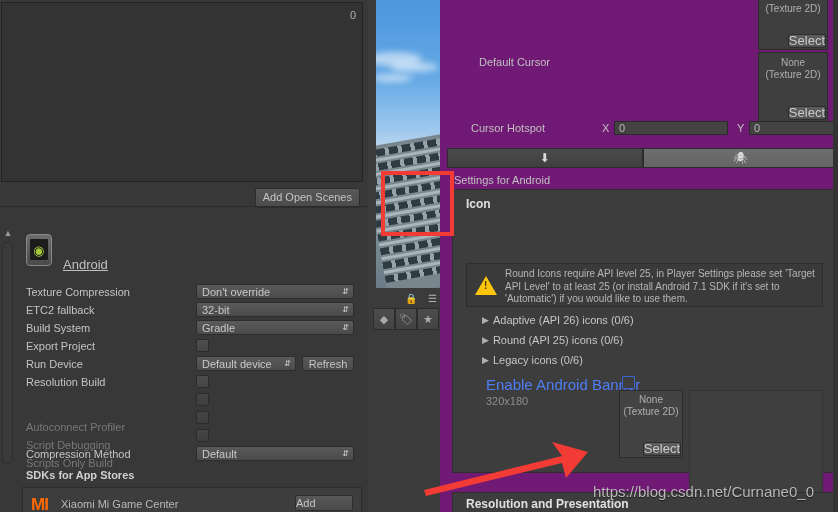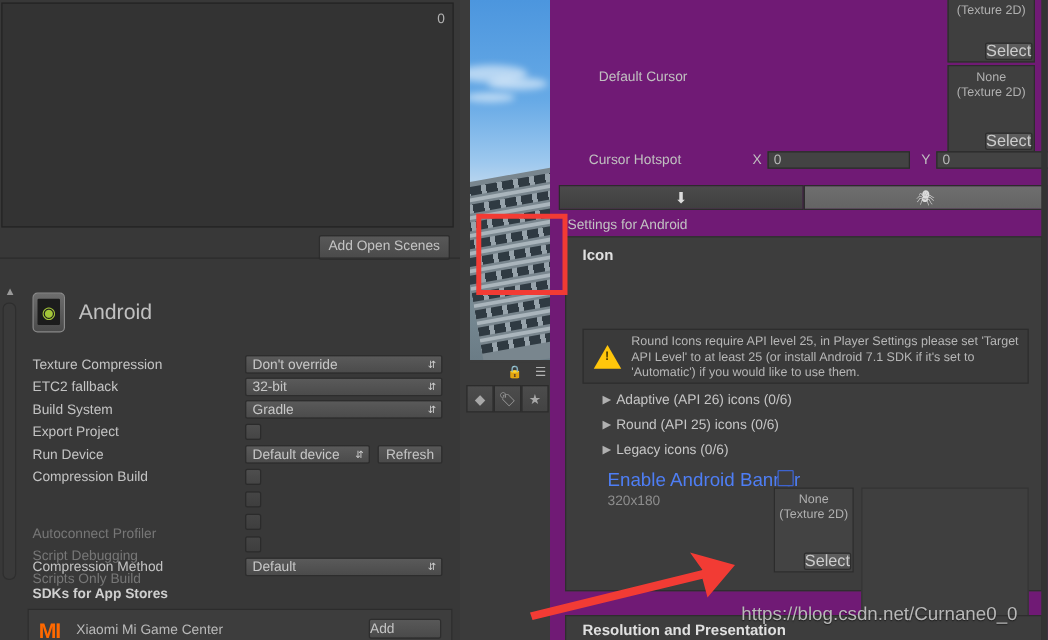--- a/index.html
+++ b/index.html
@@ -54,22 +54,22 @@
   #platform-icon .screen {
     position: absolute; left: 3px; top: 4px; right: 3px; bottom: 5px;
     background: #1c1c1c; border-radius: 1px;
   }
   #droid {
     position: absolute; left: 50%; top: 50%;
     transform: translate(-50%,-50%);
     color: #a4c639; font-size: 13px; line-height: 13px;
   }
   #platform-name {
-    position: absolute; left: 37px; top: 6px;
-    color: #c0c0c0; font-size: 17px;
+    position: absolute; left: 37px; top: 23px;
+    color: #c0c0c0; font-size: 13px; text-decoration: underline;
   }
 
   .prop-row {
     position: absolute; left: 26px; width: 336px; height: 18px;
   }
   .prop-label {
     position: absolute; left: 0; top: 2px;
     color: #c4c4c4; font-size: 11px; white-space: nowrap;
   }
   .prop-label.dim { color: #777777; margin-top: 27px; }
@@ -375,21 +375,21 @@
     <div class="prop-row" style="top:356px">
       <div class="prop-label">Run Device</div>
       <div class="popup short">
         <span>Default device</span>
         <span class="arrows">⇵</span>
       </div>
       <div class="btn-small">Refresh</div>
     </div>
 
     <div class="prop-row" style="top:374px">
-      <div class="prop-label">Compression Build</div>
+      <div class="prop-label">Resolution Build</div>
       <div class="cbox"></div>
     </div>
 
     <div class="prop-row" style="top:392px">
       <div class="prop-label dim">Autoconnect Profiler</div>
       <div class="cbox dim"></div>
     </div>
 
     <div class="prop-row" style="top:410px">
       <div class="prop-label dim">Script Debugging</div>

